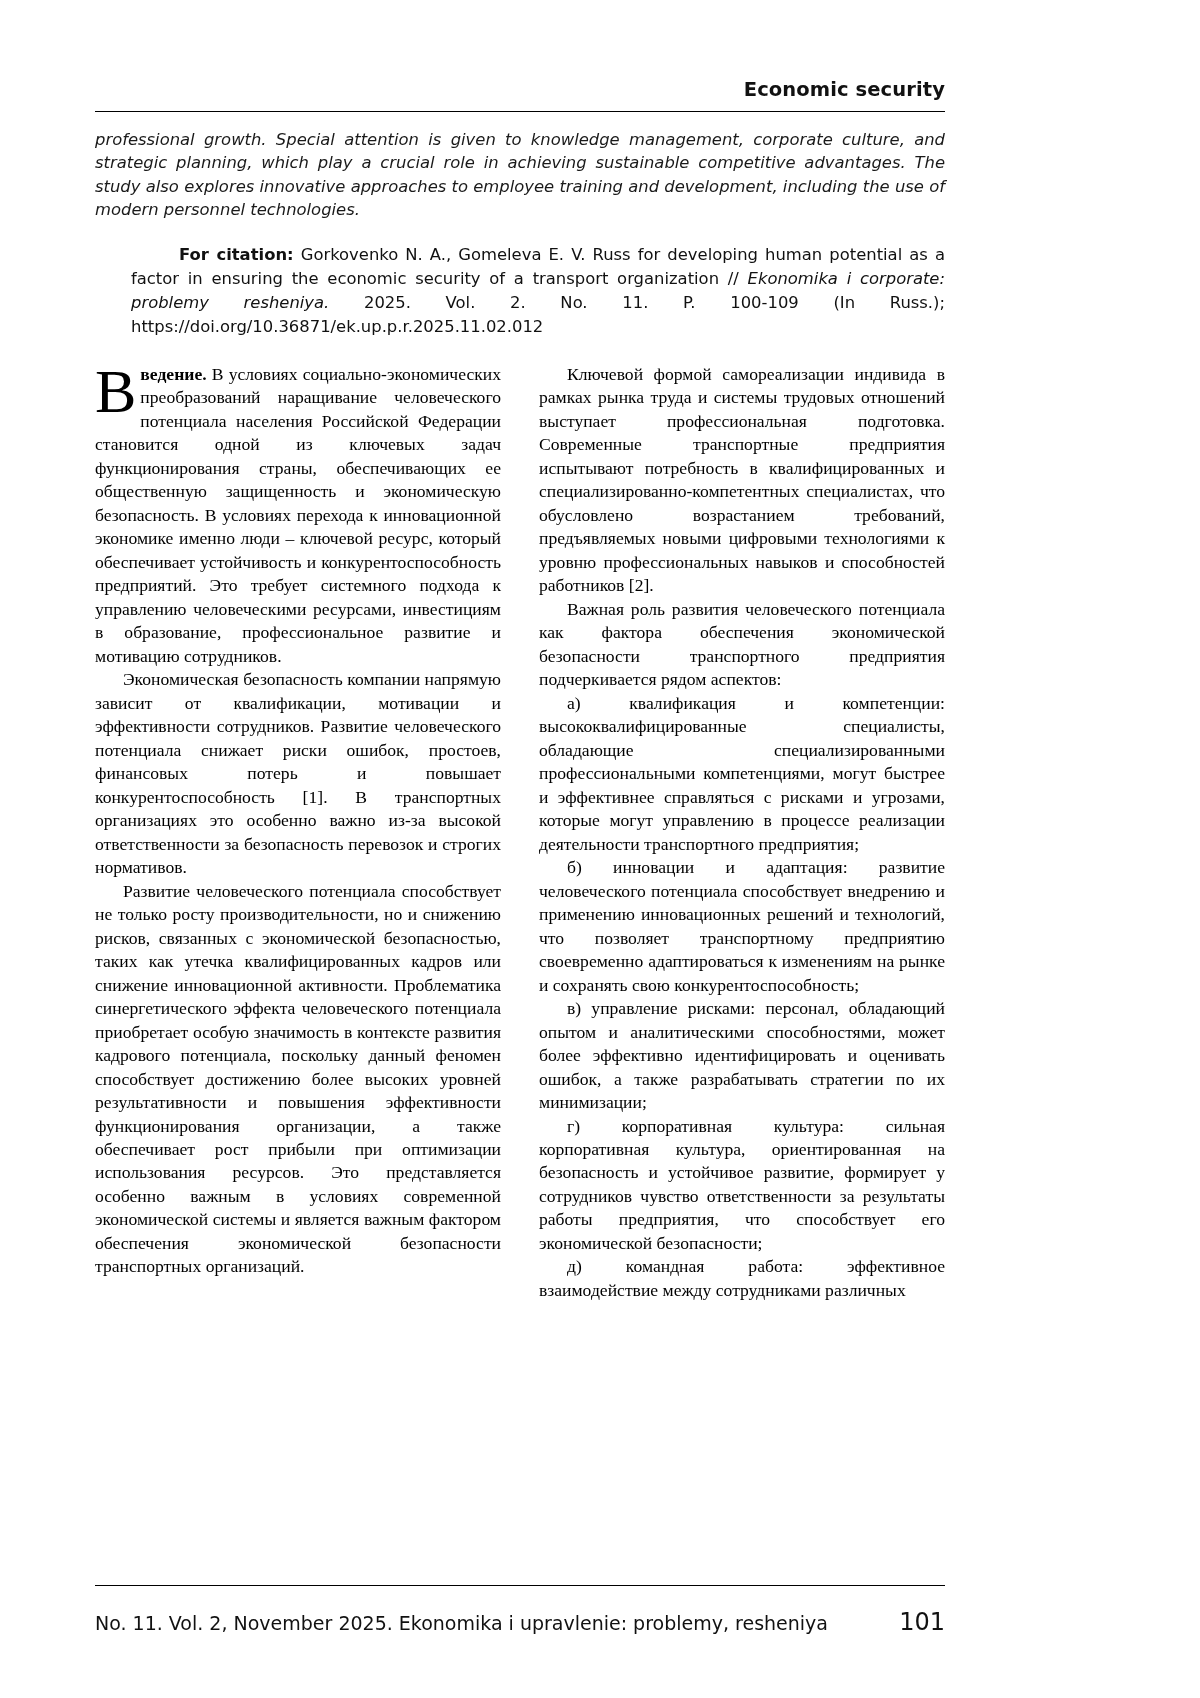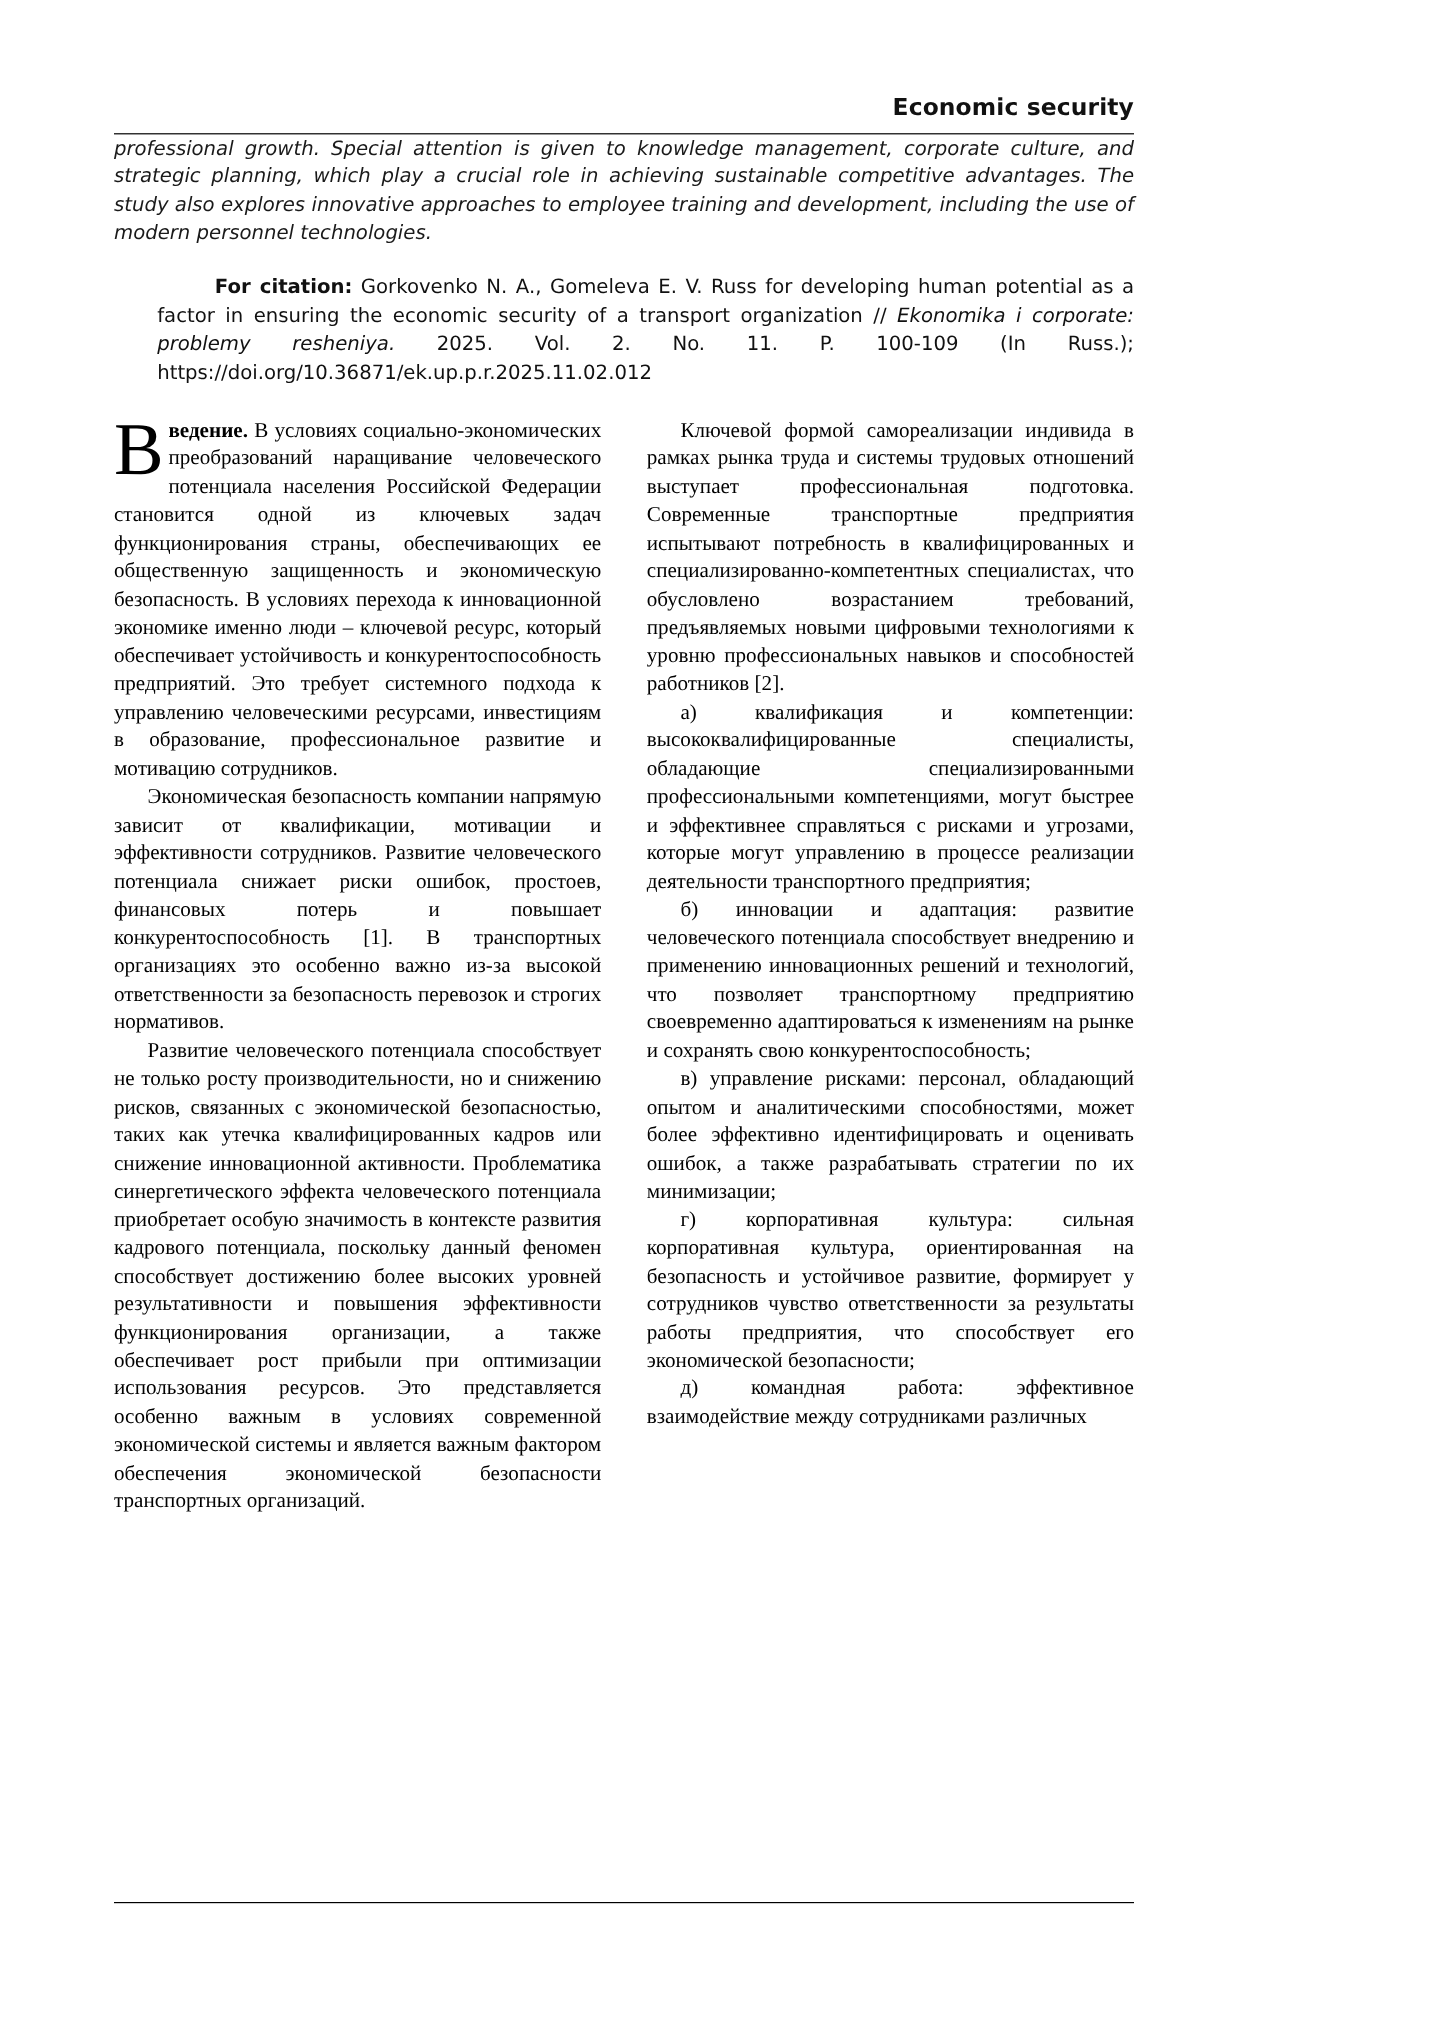--- a/index.html
+++ b/index.html
@@ -34,20 +34,21 @@
     letter-spacing: 0.1px;
     color: #111;
   }
   .rule-top {
     margin-top: 10px;
     border-top: 1.6px solid #000;
   }
 
   
   .abstract {
+    margin-top: 16px;
     font-family: "DejaVu Sans", sans-serif;
     font-style: italic;
     font-size: 16.4px;
     line-height: 1.42;
     text-align: justify;
     color: #1a1a1a;
   }
   .keywords {
     margin-top: 6px;
     font-family: "DejaVu Sans", sans-serif;
@@ -153,24 +154,29 @@
   <div class="columns">
 
     <div class="col">
       <p class="first dropcap-para"><span class="dropcap">В</span><span class="lead-bold">ведение.</span><span> В условиях социально-экономических преобразований наращивание человеческого потенциала населения Российской Федерации становится одной из ключевых задач функционирования страны, обеспечивающих ее общественную защищенность и экономическую безопасность. В условиях перехода к инновационной экономике именно люди – ключевой ресурс, который обеспечивает устойчивость и конкурентоспособность предприятий. Это требует системного подхода к управлению человеческими ресурсами, инвестициям в образование, профессиональное развитие и мотивацию сотрудников.</span></p>
       <p>Экономическая безопасность компании напрямую зависит от квалификации, мотивации и эффективности сотрудников. Развитие человеческого потенциала снижает риски ошибок, простоев, финансовых потерь и повышает конкурентоспособность [1]. В транспортных организациях это особенно важно из-за высокой ответственности за безопасность перевозок и строгих нормативов.</p>
       <p>Развитие человеческого потенциала способствует не только росту производительности, но и снижению рисков, связанных с экономической безопасностью, таких как утечка квалифицированных кадров или снижение инновационной активности. Проблематика синергетического эффекта человеческого потенциала приобретает особую значимость в контексте развития кадрового потенциала, поскольку данный феномен способствует достижению более высоких уровней результативности и повышения эффективности функционирования организации, а также обеспечивает рост прибыли при оптимизации использования ресурсов. Это представляется особенно важным в условиях современной экономической системы и является важным фактором обеспечения экономической безопасности транспортных организаций.</p>
     </div>
 
     <div class="col">
       <p class="first" style="text-indent:28px">Ключевой формой самореализации индивида в рамках рынка труда и системы трудовых отношений выступает профессиональная подготовка. Современные транспортные предприятия испытывают потребность в квалифицированных и специализированно-компетентных специалистах, что обусловлено возрастанием требований, предъявляемых новыми цифровыми технологиями к уровню профессиональных навыков и способностей работников [2].</p>
+      <p>Важная роль развития человеческого потенциала как фактора обеспечения экономической безопасности транспортного предприятия подчеркивается рядом аспектов:</p>
       <p>а) квалификация и компетенции: высококвалифицированные специалисты, обладающие специализированными профессиональными компетенциями, могут быстрее и эффективнее справляться с рисками и угрозами, которые могут управлению в процессе реализации деятельности транспортного предприятия;</p>
       <p>б) инновации и адаптация: развитие человеческого потенциала способствует внедрению и применению инновационных решений и технологий, что позволяет транспортному предприятию своевременно адаптироваться к изменениям на рынке и сохранять свою конкурентоспособность;</p>
       <p>в) управление рисками: персонал, обладающий опытом и аналитическими способностями, может более эффективно идентифицировать и оценивать ошибок, а также разрабатывать стратегии по их минимизации;</p>
       <p>г) корпоративная культура: сильная корпоративная культура, ориентированная на безопасность и устойчивое развитие, формирует у сотрудников чувство ответственности за результаты работы предприятия, что способствует его экономической безопасности;</p>
       <p>д) командная работа: эффективное взаимодействие между сотрудниками различных</p>
     </div>
 
   </div>
 
   <div class="rule-bottom"></div>
+  <div class="footer">
+    <span>No. 11. Vol. 2, November 2025. Ekonomika i upravlenie: problemy, resheniya</span>
+    <span class="folio">101</span>
+  </div>
 
 </div>
 
 </body></html>

